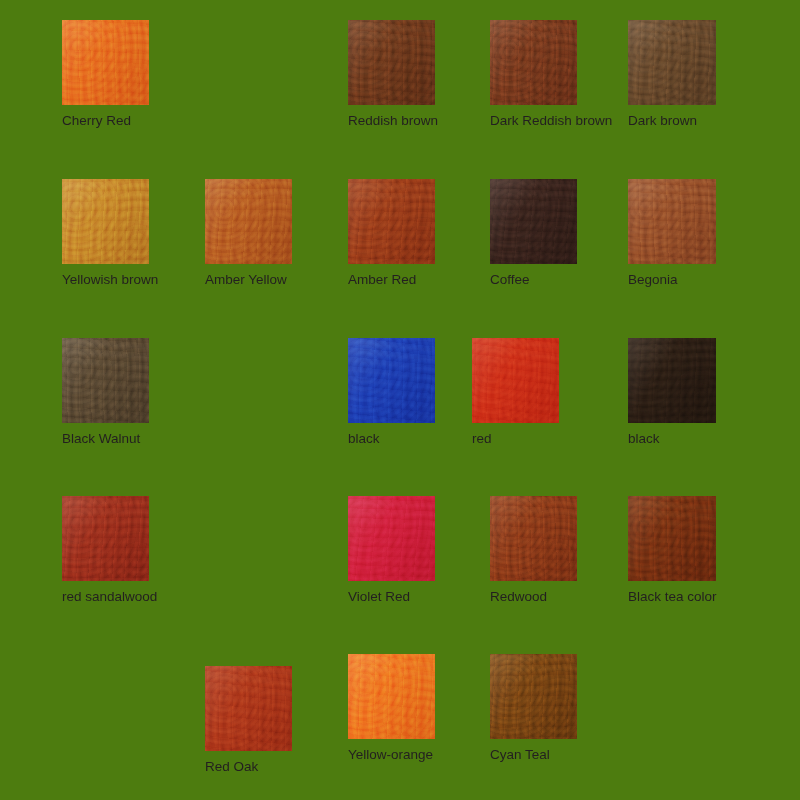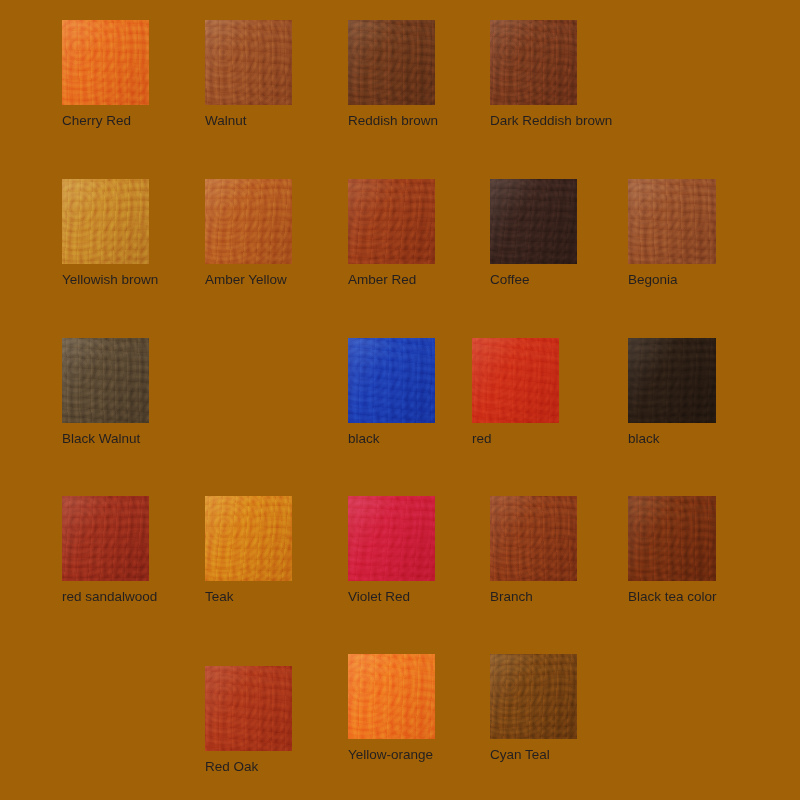--- a/index.html
+++ b/index.html
@@ -99,57 +99,57 @@
     font-size: 13.5px;
     line-height: 15px;
     color: #231f20;
     white-space: nowrap;
     font-family: "Liberation Sans", sans-serif;
   }
 </style>
 </head>
 <body>
 
-<div id="swatch-board" style="background: #a16207;">
+<div id="swatch-board" style="background: #4d7c0f;">
     <div class="swatch-cell" style="left: 62px; top: 20px;">
       <div class="swatch-chip" style="width: 87px; height: 85px; background-color: rgb(232, 112, 31);">
         <div class="grain-a" style="transform: rotate(-4deg) scale(1);"></div>
         <div class="grain-b" style="transform: rotate(0deg) scale(1.1);"></div>
         <div class="grain-c" style="transform: rotate(4deg) scale(1.2);"></div>
         <div class="sheen"></div>
       </div>
       <div class="swatch-label">Cherry Red</div>
     </div>
-    <div class="swatch-cell" style="left: 205px; top: 20px;">
-      <div class="swatch-chip" style="width: 87px; height: 85px; background-color: rgb(158, 82, 39);">
-        <div class="grain-a" style="transform: rotate(-3deg) scale(1.1);"></div>
-        <div class="grain-b" style="transform: rotate(1deg) scale(1.2);"></div>
-        <div class="grain-c" style="transform: rotate(-4deg) scale(1.05);"></div>
-        <div class="sheen"></div>
-      </div>
-      <div class="swatch-label">Walnut</div>
-    </div>
     <div class="swatch-cell" style="left: 348px; top: 20px;">
       <div class="swatch-chip" style="width: 87px; height: 85px; background-color: rgb(113, 58, 28);">
         <div class="grain-a" style="transform: rotate(-2deg) scale(1.2);"></div>
         <div class="grain-b" style="transform: rotate(2deg) scale(1.05);"></div>
         <div class="grain-c" style="transform: rotate(-3deg) scale(1.15);"></div>
         <div class="sheen"></div>
       </div>
       <div class="swatch-label">Reddish brown</div>
     </div>
     <div class="swatch-cell" style="left: 490px; top: 20px;">
       <div class="swatch-chip" style="width: 87px; height: 85px; background-color: rgb(123, 58, 29);">
         <div class="grain-a" style="transform: rotate(-1deg) scale(1.05);"></div>
         <div class="grain-b" style="transform: rotate(3deg) scale(1.15);"></div>
         <div class="grain-c" style="transform: rotate(-2deg) scale(1);"></div>
         <div class="sheen"></div>
       </div>
       <div class="swatch-label">Dark Reddish brown</div>
     </div>
+    <div class="swatch-cell" style="left: 628px; top: 20px;">
+      <div class="swatch-chip" style="width: 88px; height: 85px; background-color: rgb(106, 74, 44);">
+        <div class="grain-a" style="transform: rotate(0deg) scale(1.15);"></div>
+        <div class="grain-b" style="transform: rotate(4deg) scale(1);"></div>
+        <div class="grain-c" style="transform: rotate(-1deg) scale(1.1);"></div>
+        <div class="sheen"></div>
+      </div>
+      <div class="swatch-label">Dark brown</div>
+    </div>
     <div class="swatch-cell" style="left: 62px; top: 179px;">
       <div class="swatch-chip" style="width: 87px; height: 85px; background-color: rgb(201, 138, 42);">
         <div class="grain-a" style="transform: rotate(1deg) scale(1);"></div>
         <div class="grain-b" style="transform: rotate(-4deg) scale(1.1);"></div>
         <div class="grain-c" style="transform: rotate(0deg) scale(1.2);"></div>
         <div class="sheen"></div>
       </div>
       <div class="swatch-label">Yellowish brown</div>
     </div>
     <div class="swatch-cell" style="left: 205px; top: 179px;">
@@ -226,46 +226,37 @@
     </div>
     <div class="swatch-cell" style="left: 62px; top: 496px;">
       <div class="swatch-chip" style="width: 87px; height: 85px; background-color: rgb(158, 47, 28);">
         <div class="grain-a" style="transform: rotate(2deg) scale(1);"></div>
         <div class="grain-b" style="transform: rotate(-3deg) scale(1.1);"></div>
         <div class="grain-c" style="transform: rotate(1deg) scale(1.2);"></div>
         <div class="sheen"></div>
       </div>
       <div class="swatch-label">red sandalwood</div>
     </div>
-    <div class="swatch-cell" style="left: 205px; top: 496px;">
-      <div class="swatch-chip" style="width: 87px; height: 85px; background-color: rgb(216, 131, 24);">
-        <div class="grain-a" style="transform: rotate(3deg) scale(1.1);"></div>
-        <div class="grain-b" style="transform: rotate(-2deg) scale(1.2);"></div>
-        <div class="grain-c" style="transform: rotate(2deg) scale(1.05);"></div>
-        <div class="sheen"></div>
-      </div>
-      <div class="swatch-label">Teak</div>
-    </div>
     <div class="swatch-cell" style="left: 348px; top: 496px;">
       <div class="swatch-chip" style="width: 87px; height: 85px; background-color: rgb(210, 31, 60);">
         <div class="grain-a" style="transform: rotate(4deg) scale(1.2);"></div>
         <div class="grain-b" style="transform: rotate(-1deg) scale(1.05);"></div>
         <div class="grain-c" style="transform: rotate(3deg) scale(1.15);"></div>
         <div class="sheen"></div>
       </div>
       <div class="swatch-label">Violet Red</div>
     </div>
     <div class="swatch-cell" style="left: 490px; top: 496px;">
       <div class="swatch-chip" style="width: 87px; height: 85px; background-color: rgb(143, 59, 24);">
         <div class="grain-a" style="transform: rotate(-4deg) scale(1.05);"></div>
         <div class="grain-b" style="transform: rotate(0deg) scale(1.15);"></div>
         <div class="grain-c" style="transform: rotate(4deg) scale(1);"></div>
         <div class="sheen"></div>
       </div>
-      <div class="swatch-label">Branch</div>
+      <div class="swatch-label">Redwood</div>
     </div>
     <div class="swatch-cell" style="left: 628px; top: 496px;">
       <div class="swatch-chip" style="width: 88px; height: 85px; background-color: rgb(122, 49, 17);">
         <div class="grain-a" style="transform: rotate(-3deg) scale(1.15);"></div>
         <div class="grain-b" style="transform: rotate(1deg) scale(1);"></div>
         <div class="grain-c" style="transform: rotate(-4deg) scale(1.1);"></div>
         <div class="sheen"></div>
       </div>
       <div class="swatch-label">Black tea color</div>
     </div>

